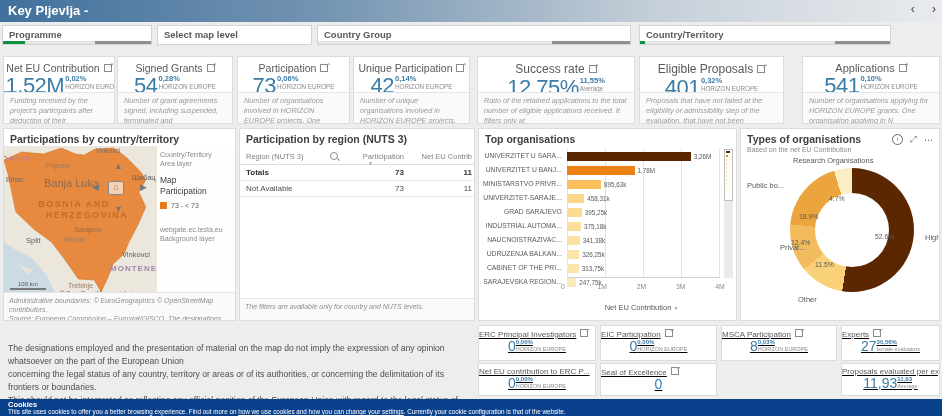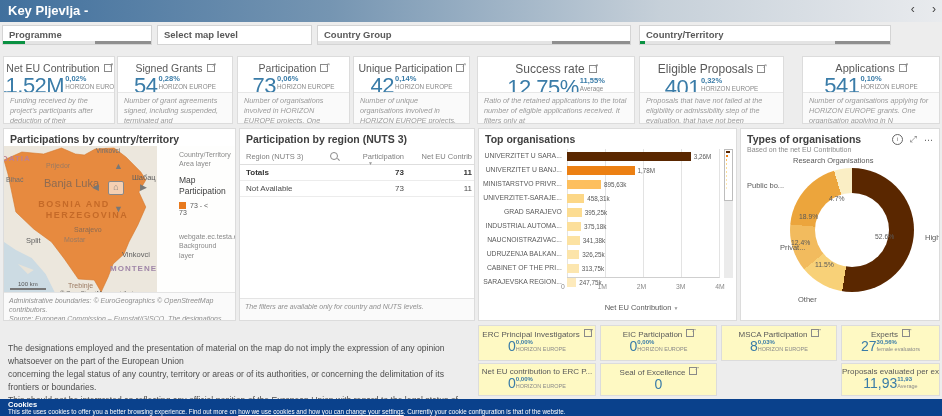--- a/index.html
+++ b/index.html
@@ -41,21 +41,21 @@
   .pfoot{position:absolute;left:0;right:0;bottom:0;background:#fafafa;border-top:1px solid #e4e4e4;
          font-size:7px;font-style:italic;color:#8f8f8f;padding:3px 5px;line-height:1.3;overflow:hidden;}
 
   
   .map-canvas{position:absolute;left:0;right:0;top:17px;bottom:22px;background:#ece7dd;overflow:hidden;}
   .map-label{position:absolute;font-size:7px;color:#6f6f6f;white-space:nowrap;}
   .map-country{font-size:9px;font-weight:bold;color:#c56a28;letter-spacing:1.5px;text-align:center;}
   .map-nav{position:absolute;color:#777;font-size:9px;}
   .map-home{position:absolute;border:1px solid #888;border-radius:2px;background:rgba(255,255,255,.6);
             width:14px;height:12px;text-align:center;line-height:11px;font-size:9px;color:#777;}
-  .map-legend{position:absolute;right:0;top:0;bottom:0;width:78px;background:rgba(255,255,255,.93);padding:4px 22px;box-sizing:border-box;}
+  .map-legend{position:absolute;right:0;top:0;bottom:0;width:78px;background:rgba(255,255,255,.93);padding:4px 3px;box-sizing:border-box;}
   .lg-dim{font-size:7px;color:#8a8a8a;line-height:1.35;}
   .lg-big{font-size:8.5px;color:#404040;line-height:1.3;}
   .lg-sw{display:inline-block;width:7px;height:7px;background:#e87a1e;margin-right:4px;vertical-align:-1px;}
   .lg-item{font-size:7px;color:#595959;margin-top:5px;}
   .scalebar{position:absolute;left:6px;bottom:8px;font-size:6px;color:#555;border-bottom:2px solid #777;padding:0 8px 1px;}
   .attrib{position:absolute;left:56px;bottom:2px;font-size:6px;color:#555;text-decoration:underline;}
 
   
   .thead{display:flex;height:16px;align-items:center;border-bottom:1px solid #dedede;font-size:7.5px;color:#808080;margin-top:2px;}
   .trow{display:flex;height:15px;align-items:center;border-bottom:1px solid #ececec;font-size:8px;color:#4d4d4d;}
@@ -87,21 +87,21 @@
   .donut{position:absolute;left:49px;top:39px;width:124px;height:124px;border-radius:50%;}
   .donut::after{content:"";position:absolute;left:25px;top:25px;width:74px;height:74px;border-radius:50%;background:#fff;}
   .dlabel{position:absolute;font-size:7.5px;color:#595959;white-space:nowrap;}
   .dpct{position:absolute;font-size:6.8px;color:#595959;white-space:nowrap;z-index:2;}
   .picons{position:absolute;top:5px;right:5px;display:flex;align-items:center;gap:7px;color:#666;}
   .icirc{width:9px;height:9px;border:1px solid #666;border-radius:50%;font-size:6px;text-align:center;line-height:8px;}
   .iexp{font-size:9px;}
   .imore{font-size:9px;letter-spacing:1px;}
 
   
-  .mcard{position:absolute;background:#fef9c3;border:1px solid #dcdcdc;box-sizing:border-box;overflow:hidden;text-align:center;}
+  .mcard{position:absolute;background:#ffffff;border:1px solid #dcdcdc;box-sizing:border-box;overflow:hidden;text-align:left;text-decoration:underline;}
   .mtitle{font-size:8px;color:#595959;margin-top:3px;white-space:nowrap;overflow:hidden;}
   .mflex{display:flex;justify-content:center;align-items:flex-start;margin-top:0px;}
   .mval{font-size:14px;color:#3a7ca8;line-height:1;}
   .maux{display:flex;flex-direction:column;align-items:flex-start;}
   .mpct{font-size:6px;font-weight:bold;color:#3a7ca8;line-height:1.1;}
   .msub{font-size:5.5px;color:#8a8a8a;}
 
   .disclaimer{position:absolute;left:8px;top:342px;width:462px;font-size:8.6px;color:#4d4d4d;line-height:1.5;}
 
   .cookie{position:absolute;left:0;bottom:0;width:942px;height:17px;background:#0a418c;box-sizing:border-box;padding:1px 8px;}

